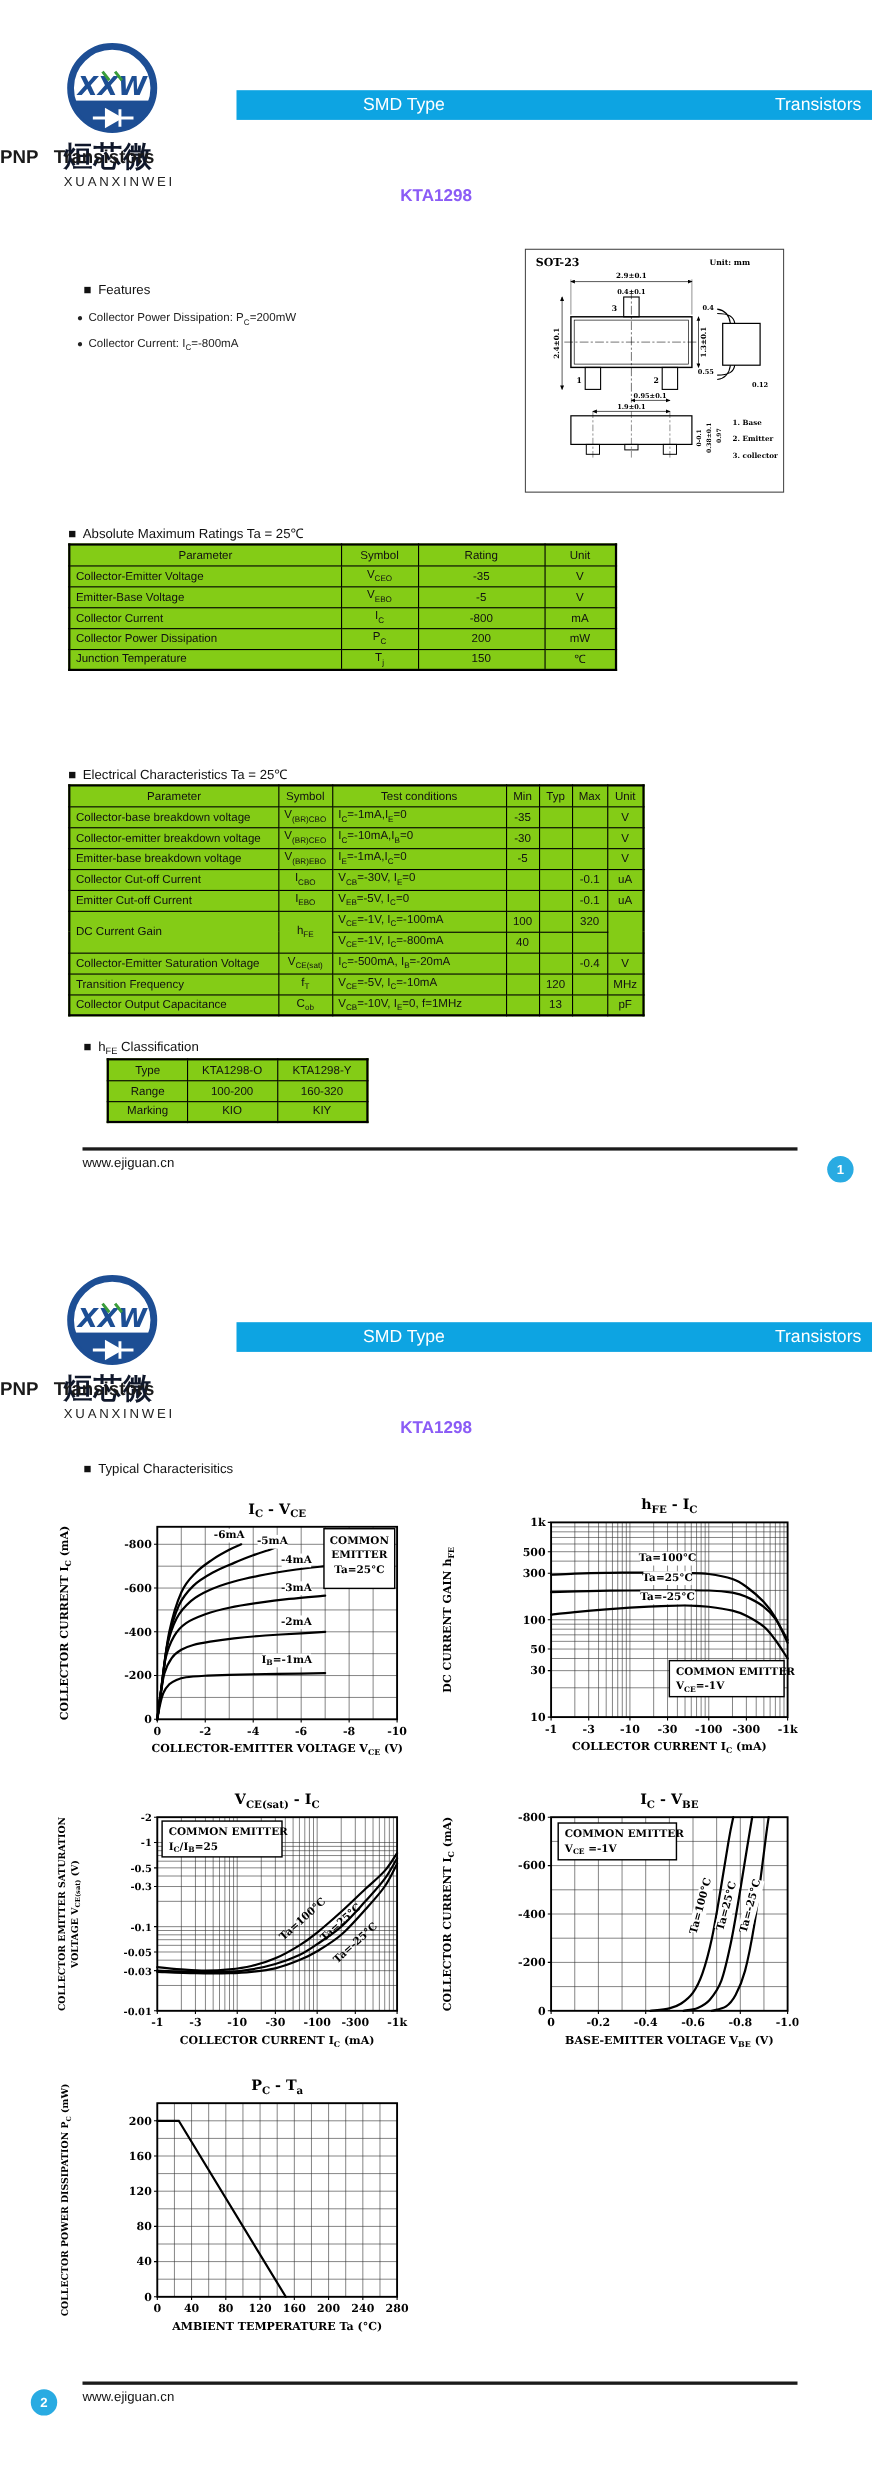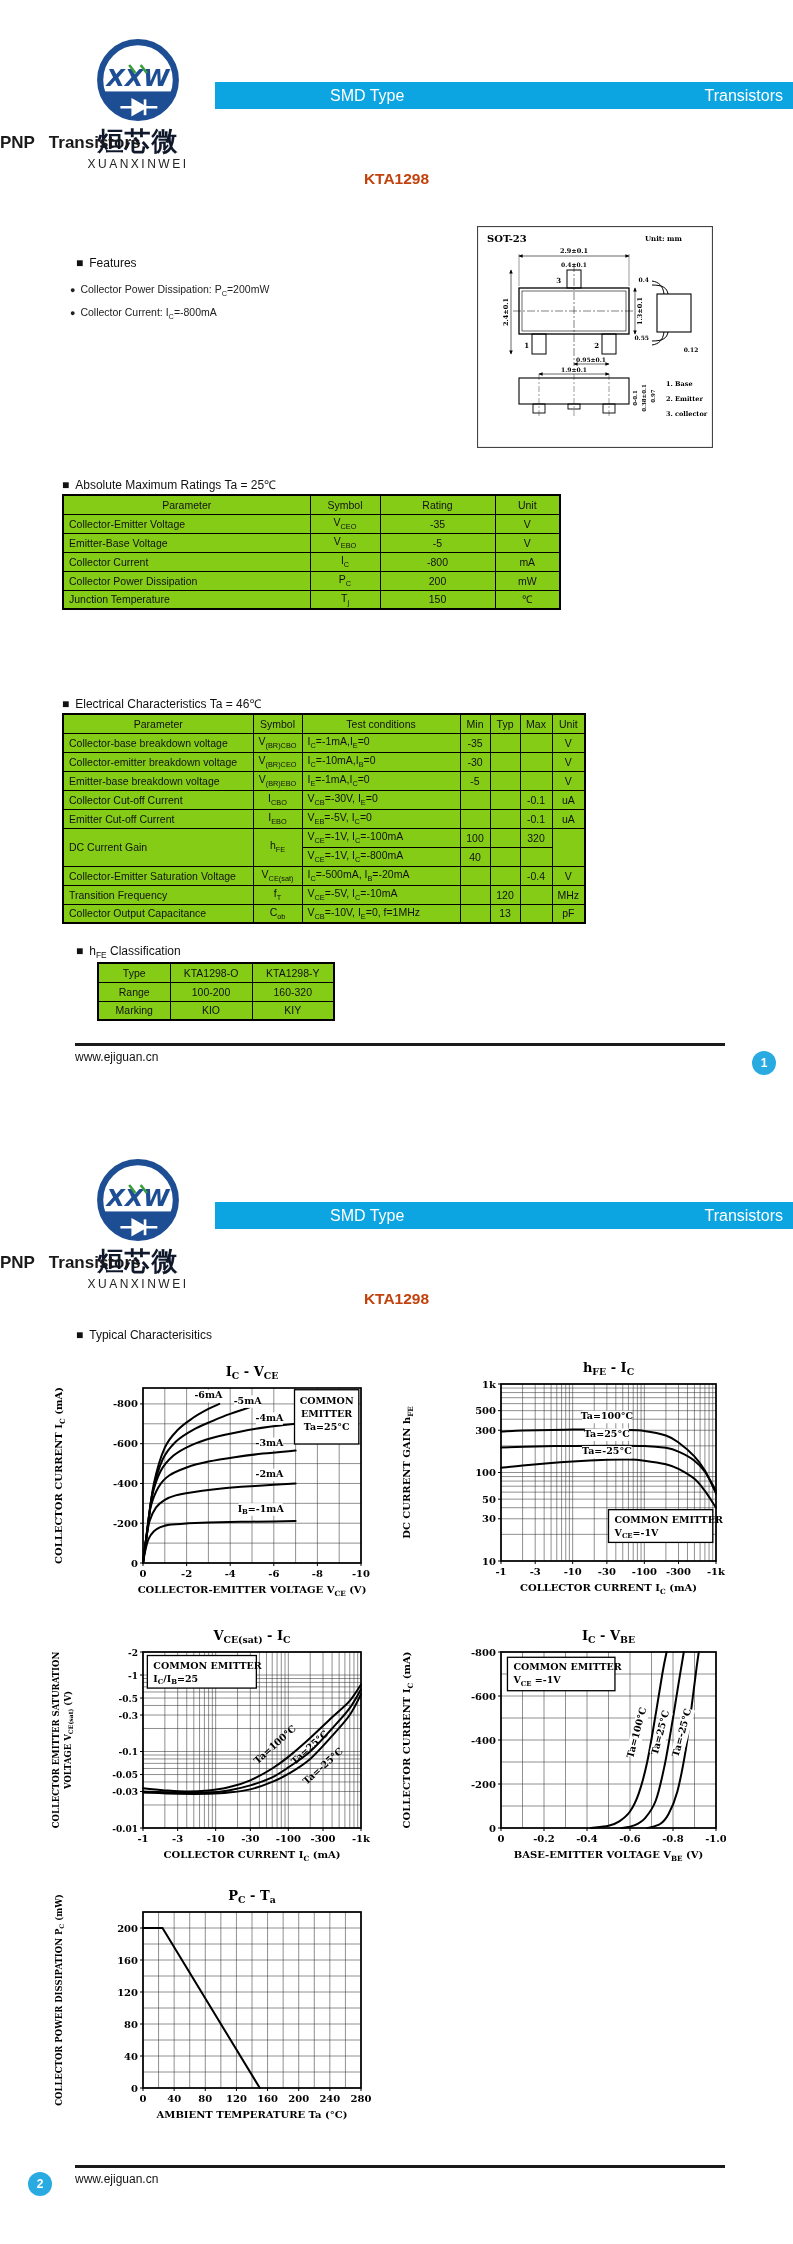--- a/index.html
+++ b/index.html
@@ -1,26 +1,26 @@
 <!DOCTYPE html>
 <html><head>
 <meta charset="utf-8">
 <style>
 *{box-sizing:border-box;margin:0;padding:0}
 body{background:#e8e8e8}
 .canvas{position:relative;width:793px;height:2244px;background:#fff;font-family:"Liberation Sans",sans-serif;color:#111;overflow:hidden;margin:0 auto}
 sub{font-size:0.7em}
 
-.logo{position:absolute;width:160px;text-align:center}
+.logo{position:absolute;width:160px;text-align:left}
 .logo .cn{font-size:26px;font-weight:bold;color:#0f172a;letter-spacing:1px;line-height:1.05;font-family:Liberation Sans, sans-serif}
 .logo .en{font-size:12px;color:#222;letter-spacing:2.5px;margin-top:2px}
 
 .bar{position:absolute;left:215px;width:578px;height:27px;background:#0da4e2;color:#fff;font-size:16px;display:flex;align-items:center;justify-content:space-between;padding:0 10px 0 115px}
 .doc-title{position:absolute;left:0;width:732px;text-align:left;font-weight:bold;font-size:17px;white-space:pre;color:#1a1a1a}
-.part-no{position:absolute;left:0;width:793px;text-align:center;font-weight:bold;font-size:15.5px;color:#c2410c}
+.part-no{position:absolute;left:0;width:793px;text-align:center;font-weight:bold;font-size:15.5px;color:#8b5cf6}
 
 .sec-head{position:absolute;font-size:12px;color:#111}
 .sec-head .sq{margin-right:6px}
 .feat-item{position:absolute;font-size:10.5px;color:#222}
 .feat-item .bl{margin-right:5px;font-size:9px}
 
 table.dt{border-collapse:collapse;position:absolute;font-size:10.5px;border:2px solid #000;background:#84cc16}
 .dt td,.dt th{border:1px solid #000;padding:1px 5px;text-align:center;font-weight:normal;height:19px;color:#111}
 .dt .l{text-align:left}
 
@@ -182,21 +182,21 @@
         <tr>
           <td class="l">Junction Temperature</td>
           <td>T<sub>j</sub></td>
           <td>150</td>
           <td>℃</td>
         </tr>
       </tbody>
   </table>
 
   <div class="sec-head" style="left:62px;top:695px">
-    <span class="sq">■</span><span>Electrical Characteristics Ta = 46℃</span>
+    <span class="sq">■</span><span>Electrical Characteristics Ta = 25℃</span>
   </div>
   <table class="dt" style="left:62px;top:713px">
     <colgroup>
         <col style="width:190px">
         <col style="width:48px">
         <col style="width:158px">
         <col style="width:30px">
         <col style="width:30px">
         <col style="width:32px">
         <col style="width:30px">

